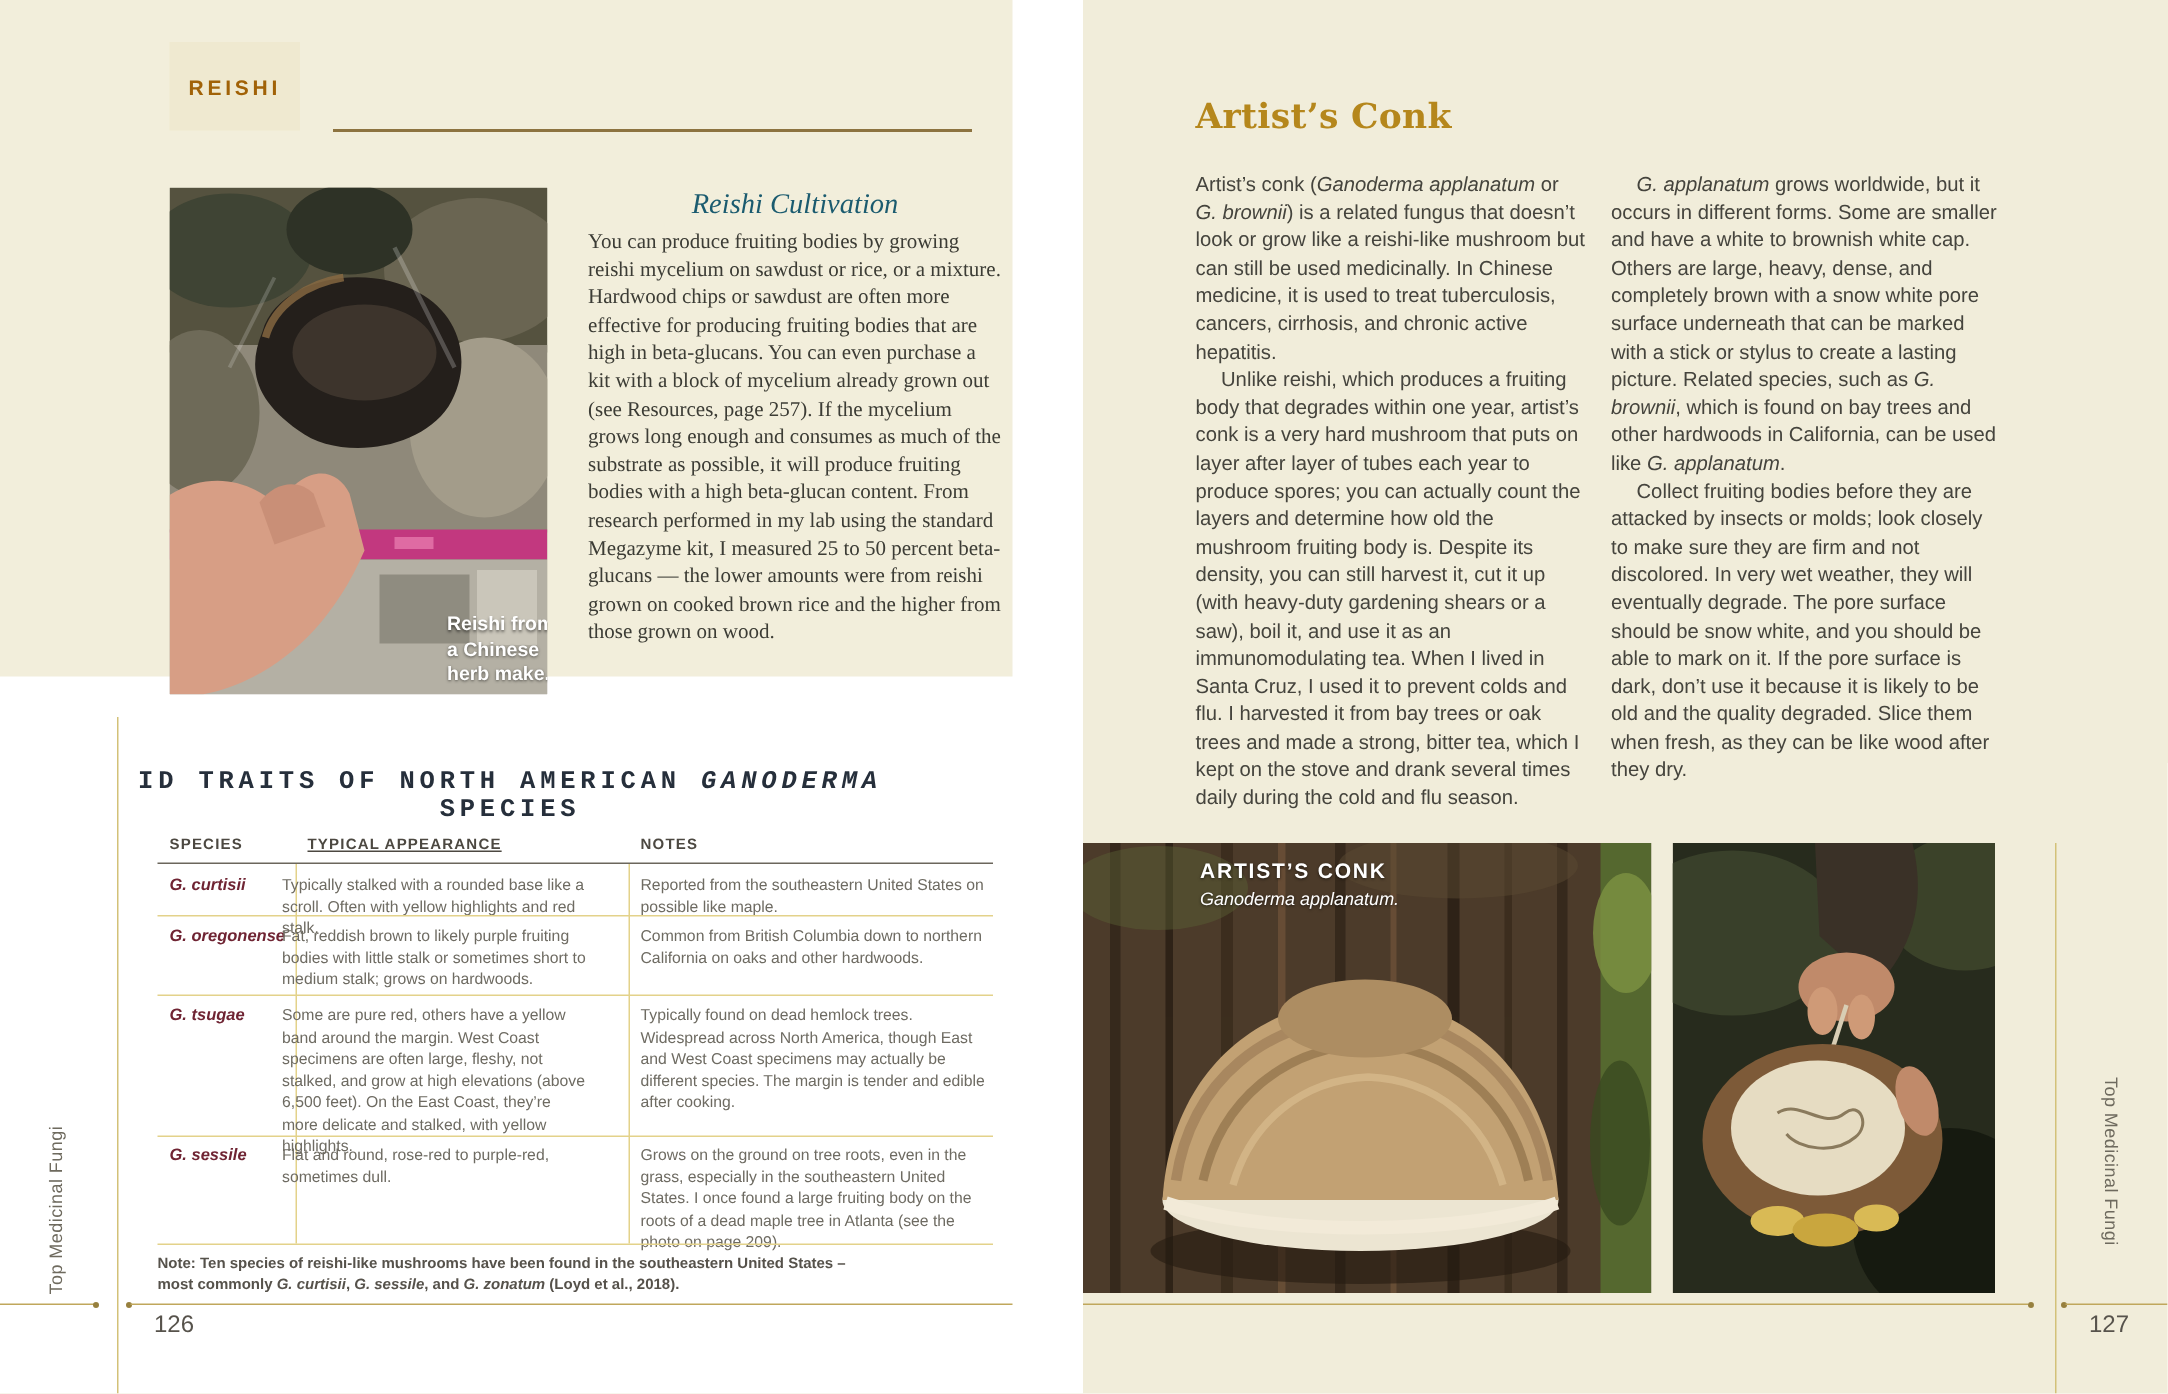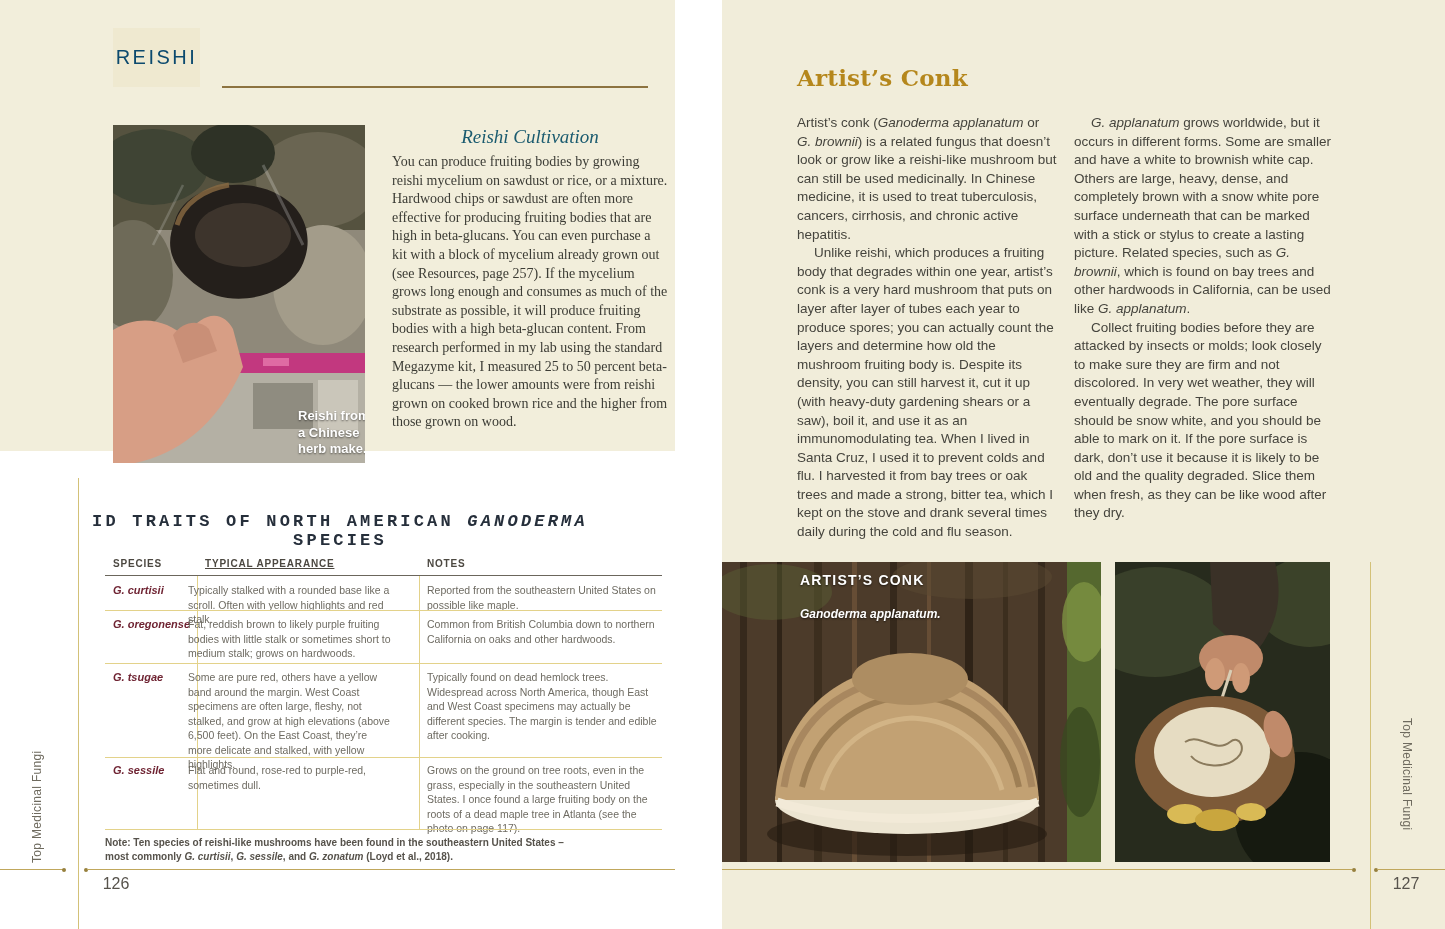--- a/index.html
+++ b/index.html
@@ -13,21 +13,21 @@
 
   
   .cream-panel { left:0; top:478; width:675px; height:451px; background:#f2eedb; }
   .margin-vline-left { left:78px; top:478px; width:1px; height:451px; background:#d3c178; }
 
   .reishi-tab {
     left:113px; top:28px; width:87px; height:59px; background:#efe9d0;
     display:flex; align-items:center; justify-content:center;
   }
   .reishi-tab span {
-    font-size:20px; font-weight:normal; letter-spacing:2.5px; color:#0c4a6e;
+    font-size:14px; font-weight:bold; letter-spacing:2.5px; color:#a16207;
   }
   .top-rule { left:222px; top:86px; width:426px; height:2px; background:#8d7340; }
 
   .photo-left { left:113px; top:125px; width:252px; height:338px; overflow:hidden; }
   .photo-left svg { display:block; }
   .photo-left-caption {
     position:absolute; left:185px; top:283px; width:72px;
     color:#fff; font-weight:bold; font-size:13px; line-height:16.5px;
     text-shadow:0 1px 2px rgba(0,0,0,.55);
   }
@@ -89,21 +89,21 @@
   .textcol.indent-first p:first-child { text-indent:17px; }
   .col1 { left:797px; width:260px; }
   .col2 { left:1074px; width:262px; }
 
   .photo { overflow:hidden; }
   .photo svg { display:block; }
   .photo-a { left:722px; top:562px; width:379px; height:300px; }
   .photo-b { left:1115px; top:562px; width:215px; height:300px; }
   .photo-a-caption { position:absolute; left:78px; top:10px; color:#fff; text-shadow:0 1px 2px rgba(0,0,0,.6); }
   .photo-a-caption .cap-title { font-size:14px; font-weight:bold; letter-spacing:1.2px; }
-  .photo-a-caption .cap-sub { font-size:12px; font-weight:bold; font-style:italic; margin-top:19px; }
+  .photo-a-caption .cap-sub { font-size:12px; font-weight:normal; font-style:italic; margin-top:4px; }
   .margin-vline-right { left:1370px; top:562px; width:1px; height:367px; background:#d3c178; }
 </style>
 </head>
 <body>
 
 <div>
 
   <div class="abs cream-panel"></div>
   <div class="abs margin-vline-left"></div>
 
@@ -171,21 +171,21 @@
   <div class="abs trow" style="top:670px">
     <div class="cell c1">G. tsugae</div>
     <div class="cell c2">Some are pure red, others have a yellow band around the margin. West Coast specimens are often large, fleshy, not stalked, and grow at high elevations (above 6,500 feet). On the East Coast, they’re more delicate and stalked, with yellow highlights.</div>
     <div class="cell c3">Typically found on dead hemlock trees. Widespread across North America, though East and West Coast specimens may actually be different species. The margin is tender and edible after cooking.</div>
   </div>
   <div class="abs gold-h" style="top:757px"></div>
 
   <div class="abs trow" style="top:763px">
     <div class="cell c1">G. sessile</div>
     <div class="cell c2">Flat and round, rose-red to purple-red, sometimes dull.</div>
-    <div class="cell c3">Grows on the ground on tree roots, even in the grass, especially in the southeastern United States. I once found a large fruiting body on the roots of a dead maple tree in Atlanta (see the photo on page 117).</div>
+    <div class="cell c3">Grows on the ground on tree roots, even in the grass, especially in the southeastern United States. I once found a large fruiting body on the roots of a dead maple tree in Atlanta (see the photo on page 209).</div>
   </div>
   <div class="abs gold-h" style="top:829px"></div>
 
   <div class="abs table-note"><span>Note: Ten species of reishi-like mushrooms have been found in the southeastern United States – most commonly </span><i>G. curtisii</i><span>, </span><i>G. sessile</i><span>, and </span><i>G. zonatum</i><span> (Loyd et al., 2018).</span></div>
 
   <div class="abs footer-rule" style="left:0; width:63px;"></div>
   <div class="abs footer-dot" style="left:62px;"></div>
   <div class="abs footer-dot" style="left:84px;"></div>
   <div class="abs footer-rule" style="left:87px; width:588px;"></div>
   <div class="abs side-label flip" style="left:28px;">Top Medicinal Fungi</div>

